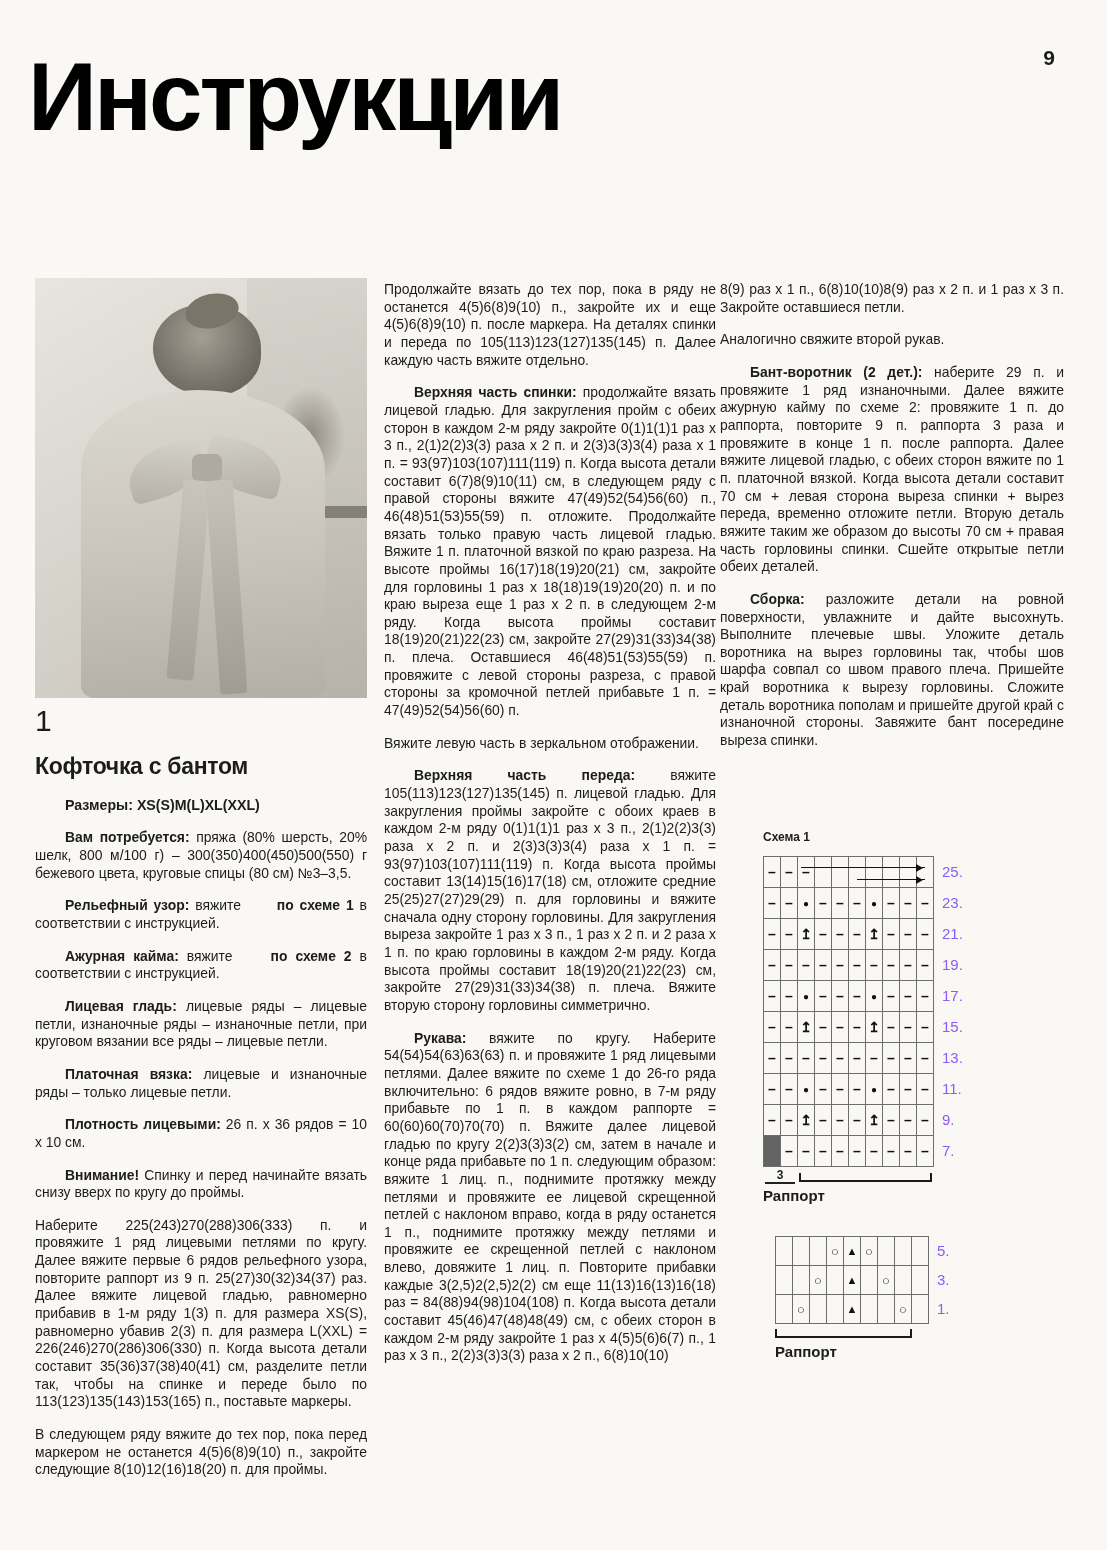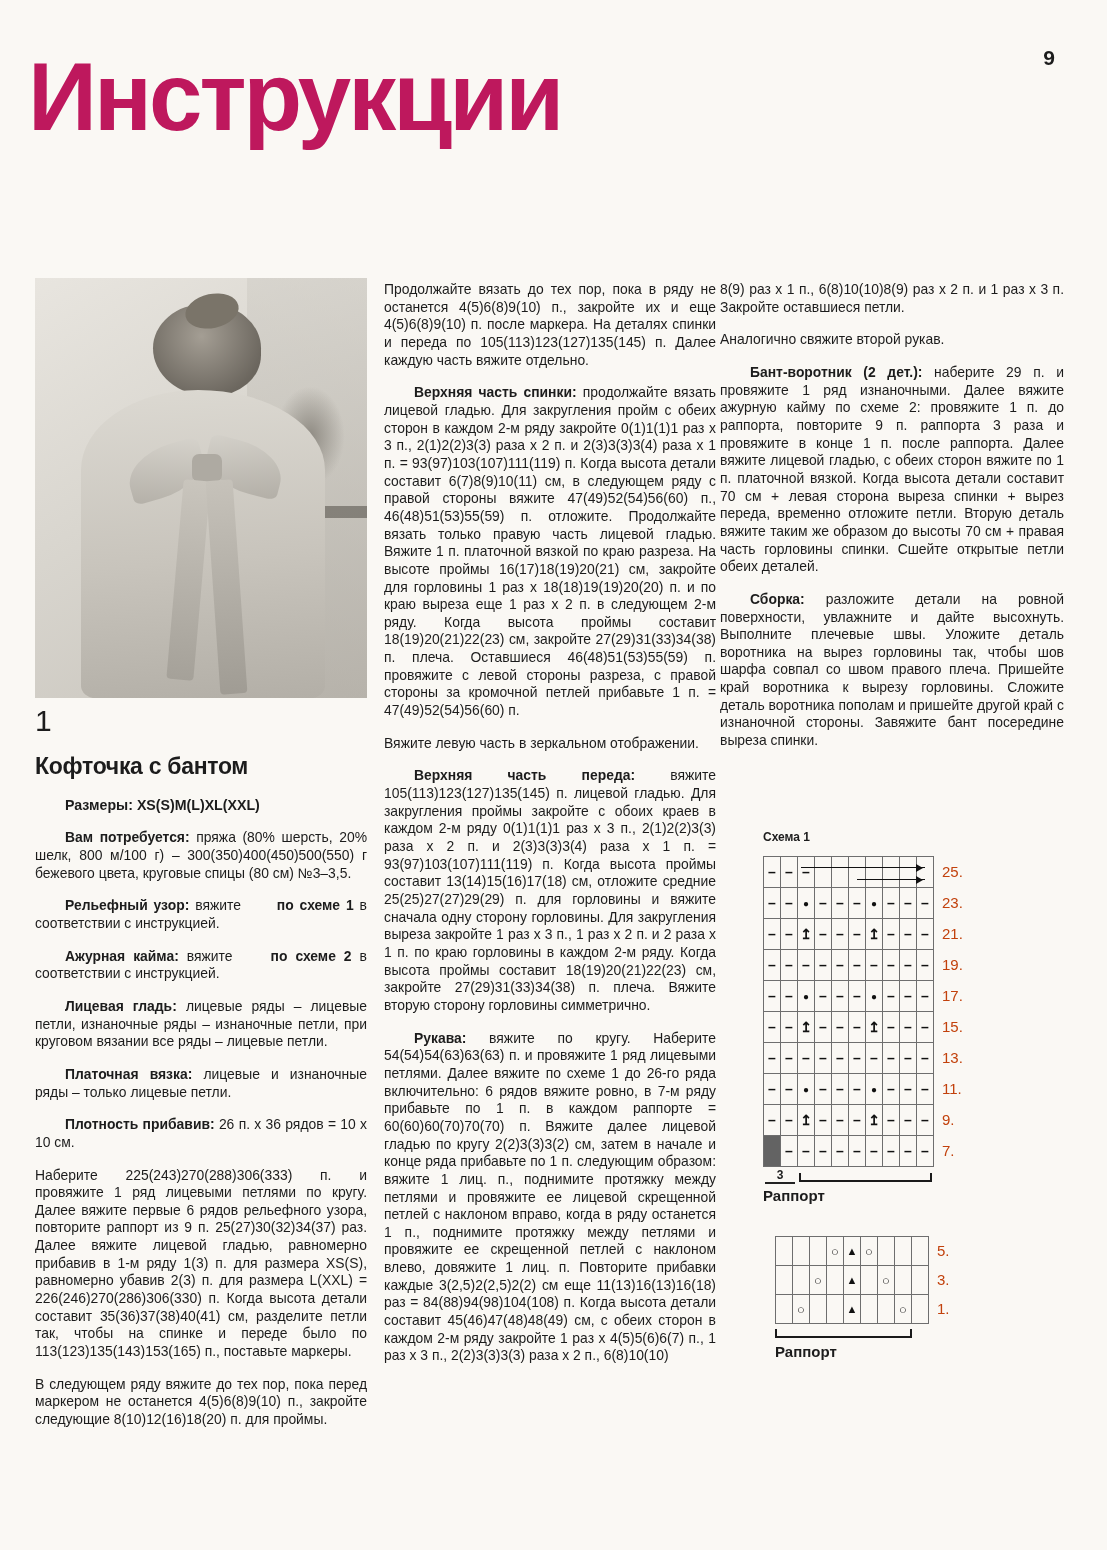--- a/index.html
+++ b/index.html
@@ -8,21 +8,21 @@
     position: relative;
     background: #faf8f4;
     font-family: "Liberation Sans", sans-serif;
     color: #1c1c1c;
     overflow: hidden;
   }
 
   
   .page-title {
     position: absolute; left: 28px; top: 42px;
-    font-size: 96px; font-weight: 600; letter-spacing: -3px; color: #be185d;
+    font-size: 96px; font-weight: 600; letter-spacing: -3px; color: #000000;
   }
   .page-num {
     position: absolute; right: 52px; top: 46px;
     font-size: 21px; font-weight: 700;
   }
 
   
   .photo {
     position: absolute; left: 35px; top: 278px; width: 332px; height: 420px;
     background: linear-gradient(150deg,#e8e5df 0%,#d9d6cf 45%,#c7c3bb 100%);
@@ -79,21 +79,21 @@
     display: flex; align-items: center; justify-content: center;
     font-size: 13px; color: #111; background: #faf8f4;
   }
   #grid2 .ccell { height: 30px; }
   .ccell.shaded { background: #636363; }
   .sym-dash { font-weight: 700; font-size: 14px; }
   .sym-dot  { font-size: 10px; }
   .sym-lift { font-size: 14px; font-weight: 700; }
   .sym-yo   { font-size: 13px; font-weight: 700; }
   .sym-dec  { font-size: 11px; }
-  .clabel { padding-left: 9px; font-size: 15px; display: flex; align-items: center; color: #c2410c; }
+  .clabel { padding-left: 9px; font-size: 15px; display: flex; align-items: center; color: #8b5cf6; }
 
   .arrow { position: absolute; height: 0; border-top: 1.6px solid #111; }
   .arrow::after {
     content: ""; position: absolute; right: -2px; top: -4.5px;
     border: 4px solid transparent; border-left: 7px solid #111;
   }
   .a1 { top: 11px; left: 38px; width: 124px; }
   .a2 { top: 23px; left: 94px; width: 68px; }
 
   .edge3 { position: absolute; top: 312px; left: 2px; width: 30px;
@@ -130,21 +130,22 @@
 <div id="col1" class="col">
   <div class="item-number">1</div>
   <h2 class="article-title">Кофточка с бантом</h2>
   <p class="sizes"><strong>Размеры:</strong><span> XS(S)M(L)XL(XXL)</span></p>
   <div class="paras">
       <p><strong>Вам потребуется:</strong> пряжа (80% шерсть, 20% шелк, 800 м/100 г) – 300(350)400(450)500(550) г бежевого цвета, круговые спицы (80 см) №3–3,5.</p>
       <p><strong>Рельефный узор:</strong> вяжите <strong>по схеме 1</strong> в соответствии с инструкцией.</p>
       <p><strong>Ажурная кайма:</strong> вяжите <strong>по схеме 2</strong> в соответствии с инструкцией.</p>
       <p><strong>Лицевая гладь:</strong> лицевые ряды – лицевые петли, изнаночные ряды – изнаночные петли, при круговом вязании все ряды – лицевые петли.</p>
       <p><strong>Платочная вязка:</strong> лицевые и изнаночные ряды – только лицевые петли.</p>
-      <p><strong>Плотность прибавив:</strong> 26 п. х 36 рядов = 10 х 10 см.</p>
+      <p><strong>Плотность лицевыми:</strong> 26 п. х 36 рядов = 10 х 10 см.</p>
+      <p><strong>Внимание!</strong> Спинку и перед начинайте вязать снизу вверх по кругу до проймы.</p>
       <p>Наберите 225(243)270(288)306(333) п. и провяжите 1 ряд лицевыми петлями по кругу. Далее вяжите первые 6 рядов рельефного узора, повторите раппорт из 9 п. 25(27)30(32)34(37) раз. Далее вяжите лицевой гладью, равномерно прибавив в 1-м ряду 1(3) п. для размера XS(S), равномерно убавив 2(3) п. для размера L(XXL) = 226(246)270(286)306(330) п. Когда высота детали составит 35(36)37(38)40(41) см, разделите петли так, чтобы на спинке и переде было по 113(123)135(143)153(165) п., поставьте маркеры.</p>
       <p>В следующем ряду вяжите до тех пор, пока перед маркером не останется 4(5)6(8)9(10) п., закройте следующие 8(10)12(16)18(20) п. для проймы.</p>
     </div>
 </div>
 
 <div id="col2" class="col">
   <div class="paras">
       <p>Продолжайте вязать до тех пор, пока в ряду не останется 4(5)6(8)9(10) п., закройте их и еще 4(5)6(8)9(10) п. после маркера. На деталях спинки и переда по 105(113)123(127)135(145) п. Далее каждую часть вяжите отдельно.</p>
       <p><strong>Верхняя часть спинки:</strong> продолжайте вязать лицевой гладью. Для закругления пройм с обеих сторон в каждом 2-м ряду закройте 0(1)1(1)1 раз х 3 п., 2(1)2(2)3(3) раза х 2 п. и 2(3)3(3)3(4) раза х 1 п. = 93(97)103(107)111(119) п. Когда высота детали составит 6(7)8(9)10(11) см, в следующем ряду с правой стороны вяжите 47(49)52(54)56(60) п., 46(48)51(53)55(59) п. отложите. Продолжайте вязать только правую часть лицевой гладью. Вяжите 1 п. платочной вязкой по краю разреза. На высоте проймы 16(17)18(19)20(21) см, закройте для горловины 1 раз х 18(18)19(19)20(20) п. и по краю выреза еще 1 раз х 2 п. в следующем 2-м ряду. Когда высота проймы составит 18(19)20(21)22(23) см, закройте 27(29)31(33)34(38) п. плеча. Оставшиеся 46(48)51(53)55(59) п. провяжите с левой стороны разреза, с правой стороны за кромочной петлей прибавьте 1 п. = 47(49)52(54)56(60) п.</p>
       <p>Вяжите левую часть в зеркальном отображении.</p>

